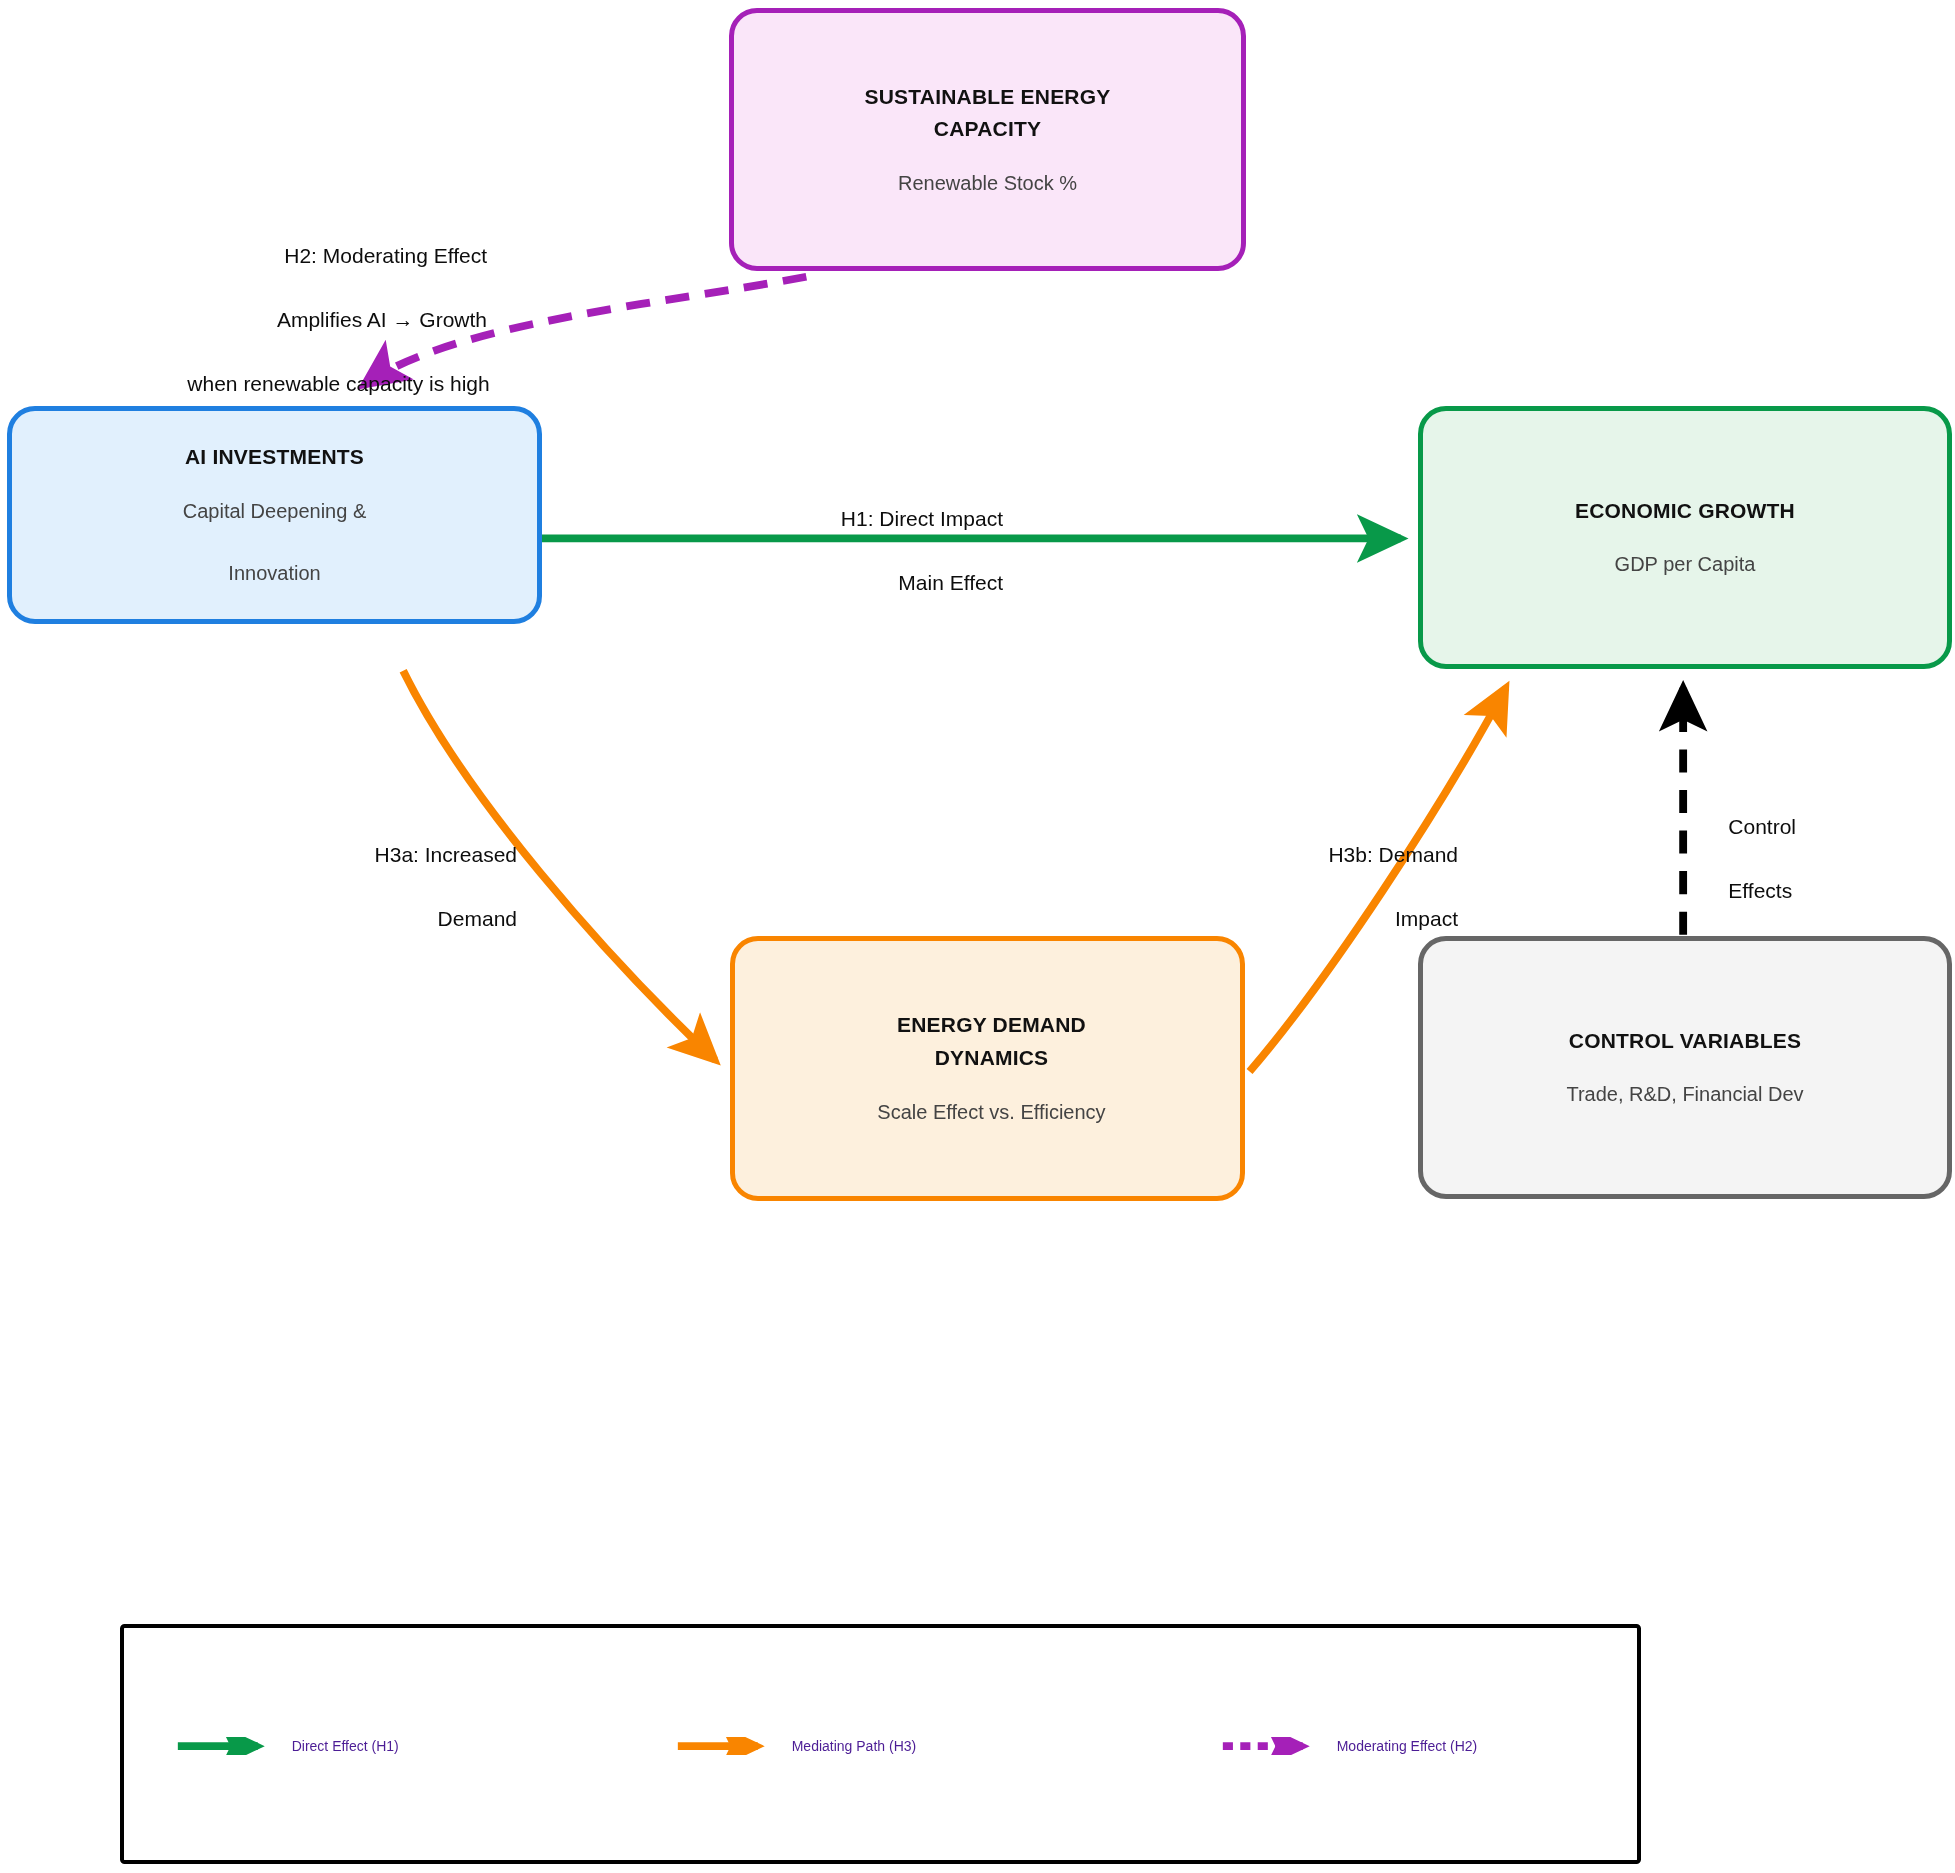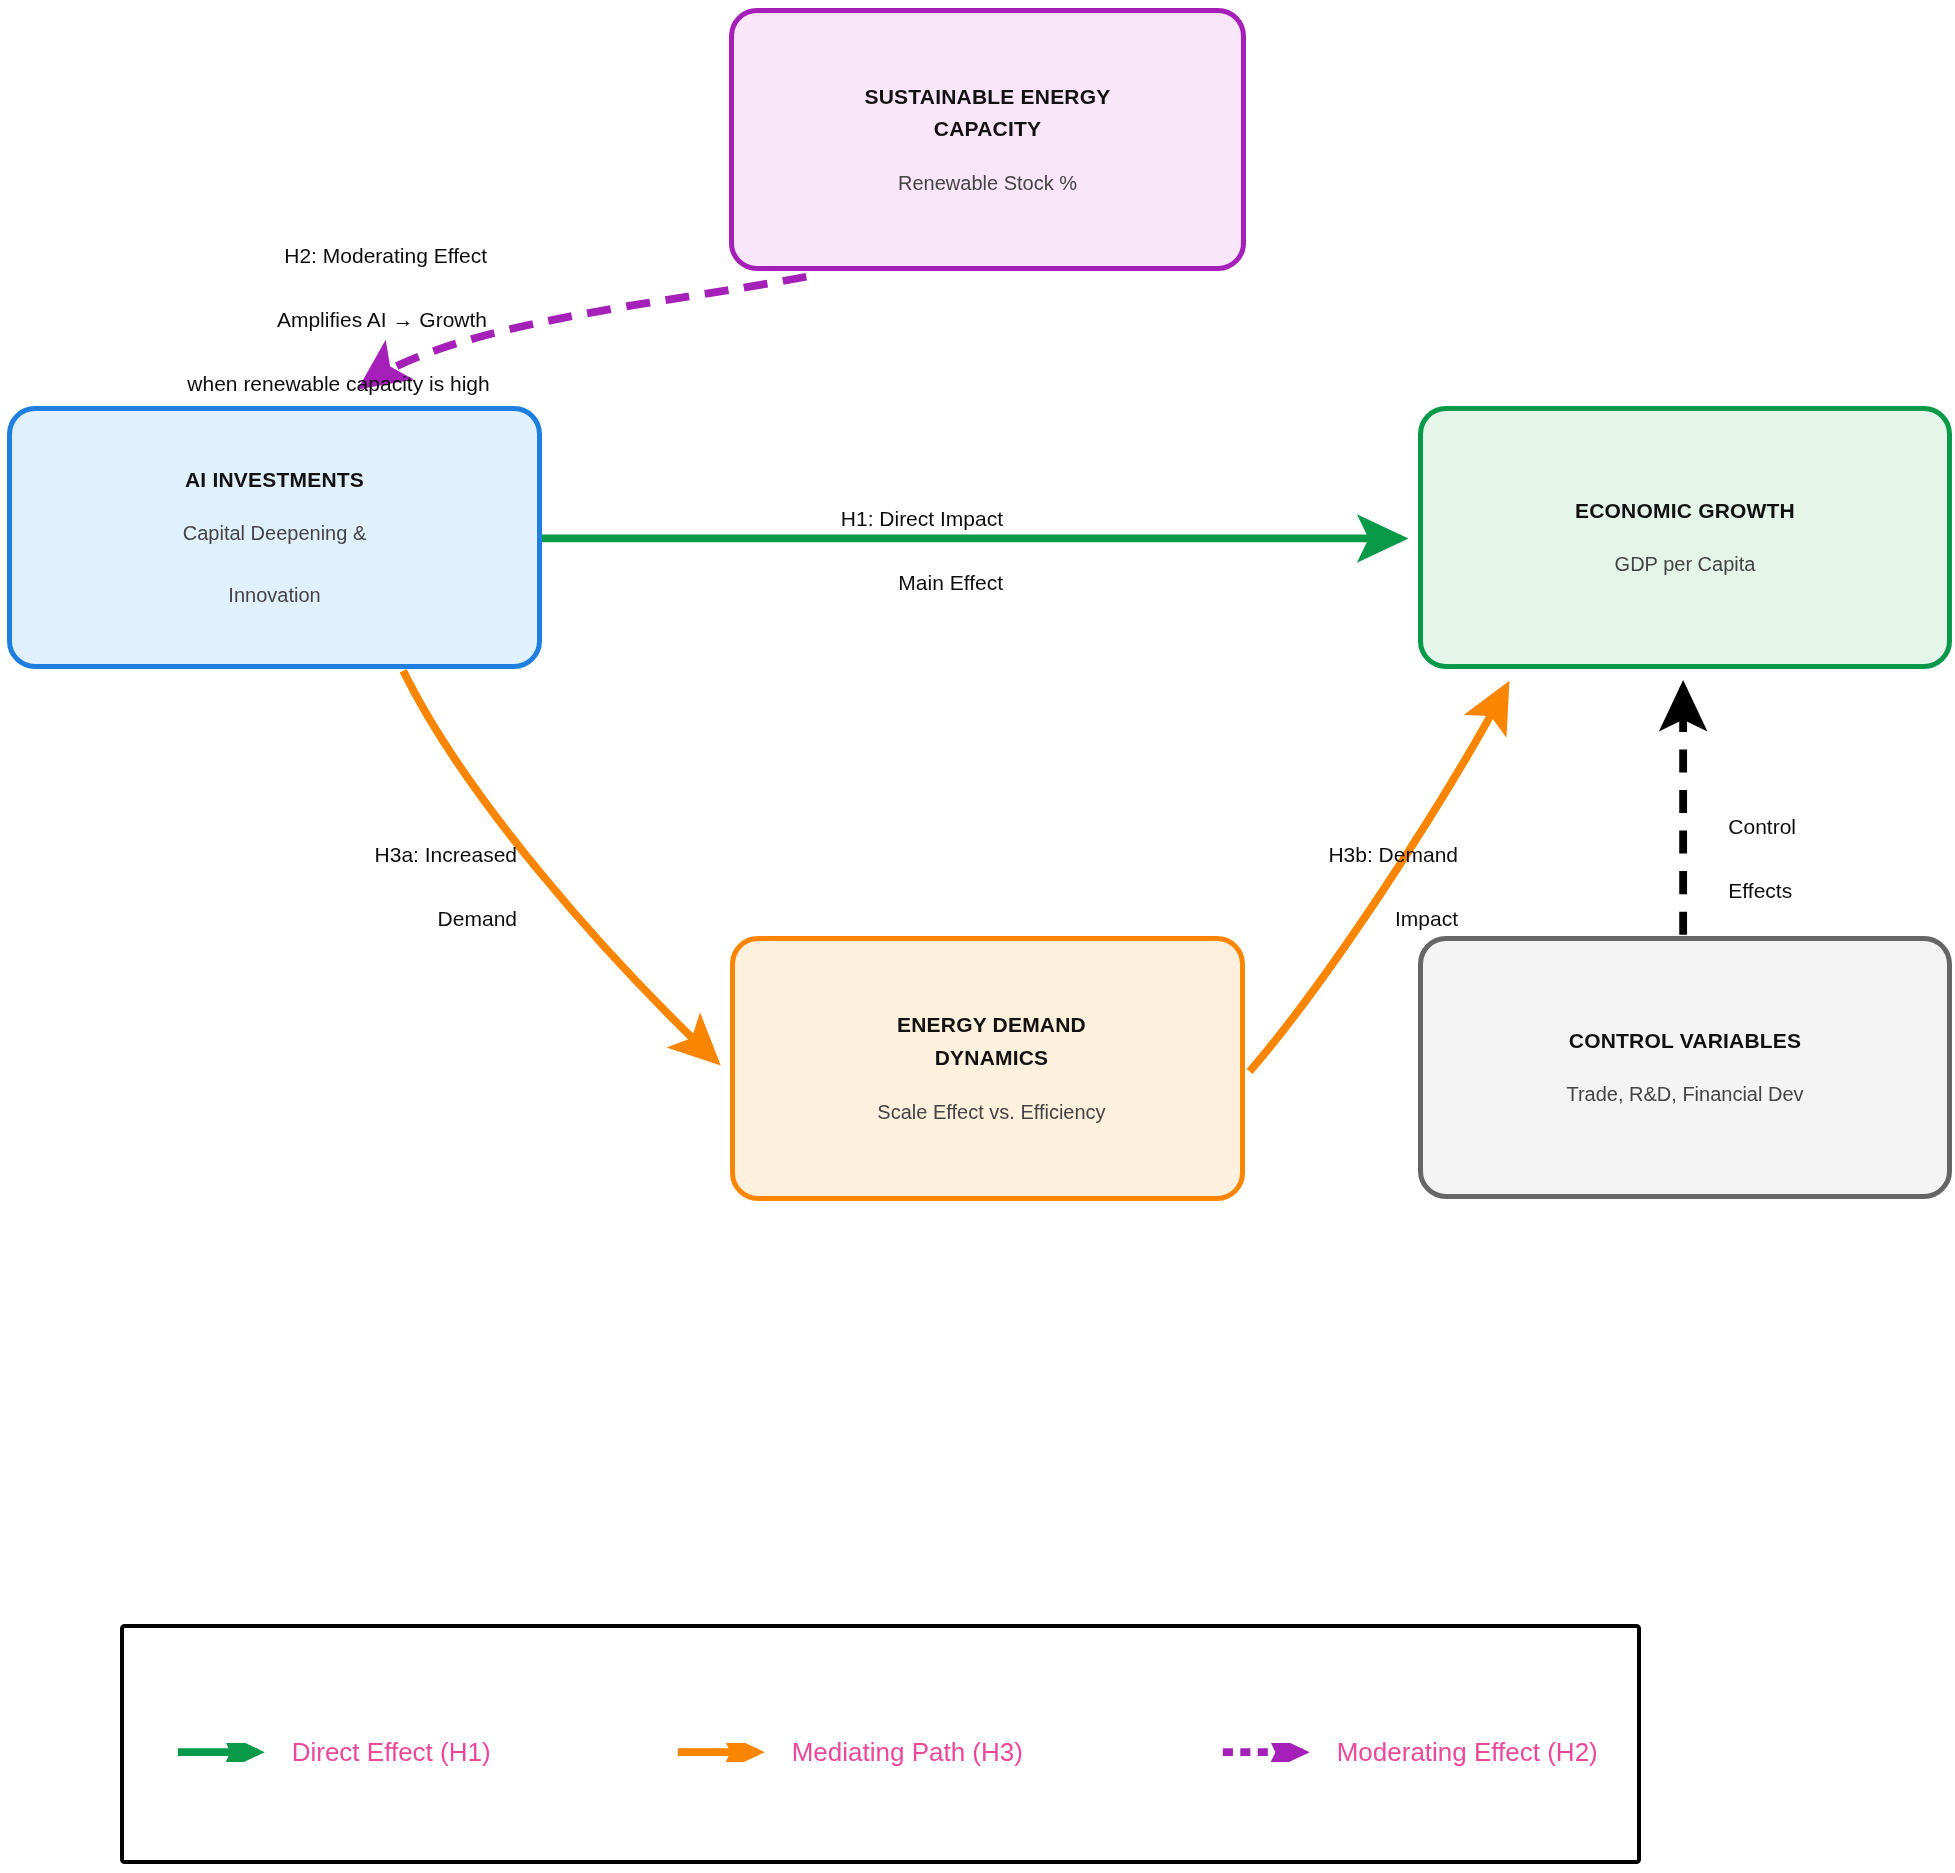--- a/index.html
+++ b/index.html
@@ -8,21 +8,21 @@
   #stage { position:absolute; inset:0; width:1955px; height:1874px; }
   svg.layer { position:absolute; left:0; top:0; width:1955px; height:1874px; pointer-events:none; }
 
   .node { position:absolute; box-sizing:border-box; display:flex;
           flex-direction:column; align-items:center; justify-content:center;
           border-style:solid; text-align:center; }
   .node .title { font-weight:bold; color:#111111; font-size:21px; letter-spacing:0.2px; line-height:1.55; }
   .node .sub   { color:#444444; font-size:20px; line-height:1.55; }
   .node .title + .sub { margin-top:22px; }
 
-  #node-ai      { left:7px;   top:406px;  width:535px; height:263px;
+  #node-ai      { left:7px;   top:406px;  width:535px; height:218px;
                   border-width:5px; border-color:#1f7fe0; background:#e1f0fd; border-radius:28px; }
   #node-energy  { left:730px; top:936px; width:515px; height:265px;
                   border-width:5px; border-color:#f98500; background:#fdf0dd; border-radius:28px;padding-left:8px; }
   #node-growth  { left:1418px; top:406px;  width:534px; height:263px;
                   border-width:5px; border-color:#089949; background:#e6f5ea; border-radius:28px; }
   #node-sustain { left:729px; top:8.3px;   width:517px; height:263px;
                   border-width:5px; border-color:#a520b8; background:#fae6f9; border-radius:28px; }
   #node-control { left:1418px; top:936px; width:534px; height:263px;
                   border-width:5px; border-color:#666666; background:#f4f4f4; border-radius:28px; }
 
@@ -31,21 +31,21 @@
   #lbl-h1  { left:745px; top:471px; width:258px; }
   #lbl-h2  { left:164px;  top:208px;  width:323px; }
   #lbl-h3a { left:287px;  top:807px; width:230px; }
   #lbl-h3b { left:1260px; top:807px; width:198px; }
   #lbl-ctl { left:1705px; top:779px; width:152px; text-align:left; }
 
   #legend { position:absolute; left:120px; top:1624px; width:1521px; height:240px;
             border:4.1px solid #000000; border-radius:4.6px; background:#ffffff; box-sizing:border-box; }
   .legend-row { position:absolute; left:0; top:0; width:1521px; height:240px; }
   .legend-item { position:absolute; top:109px; display:flex; align-items:center; }
-  .legend-item .lg-text { font-size:26px; color:#ec4899; margin-left:14.7px; white-space:nowrap; }
+  .legend-item .lg-text { font-size:14px; color:#4c1d95; margin-left:14.7px; white-space:nowrap; }
   #leg-0 { left:52px; }
   #leg-1 { left:552px; }
   #leg-2 { left:1097px; }
   .lg-swatch { width:101px; height:18.4px; position:relative; }
 </style>
 </head>
 <body>
 
 <div id="stage">
 

